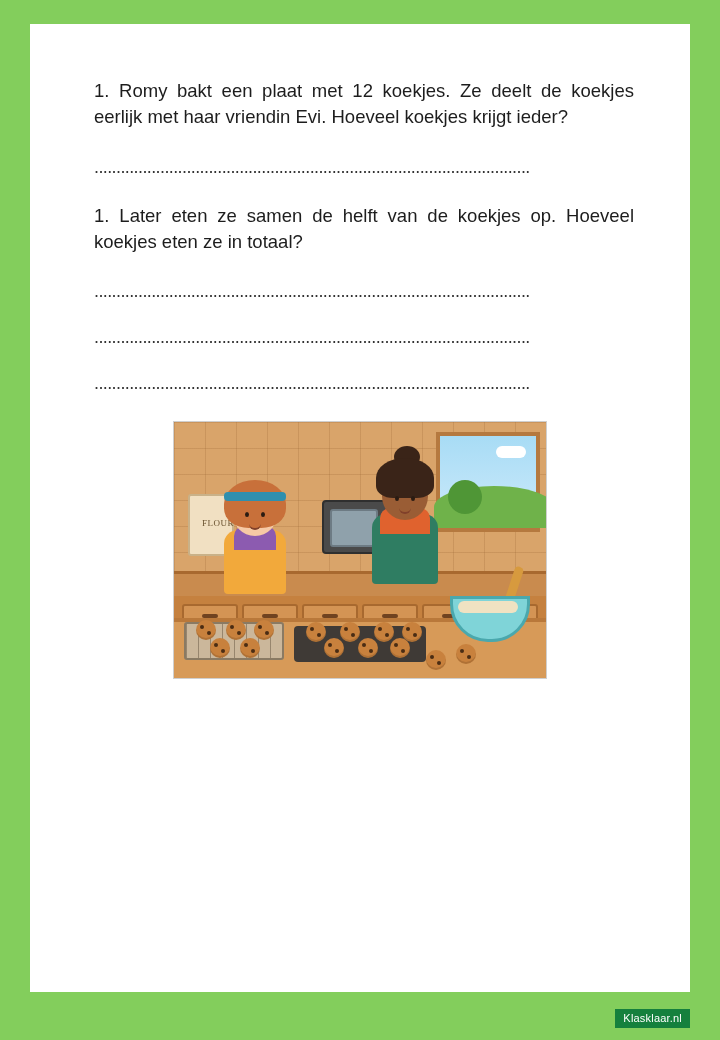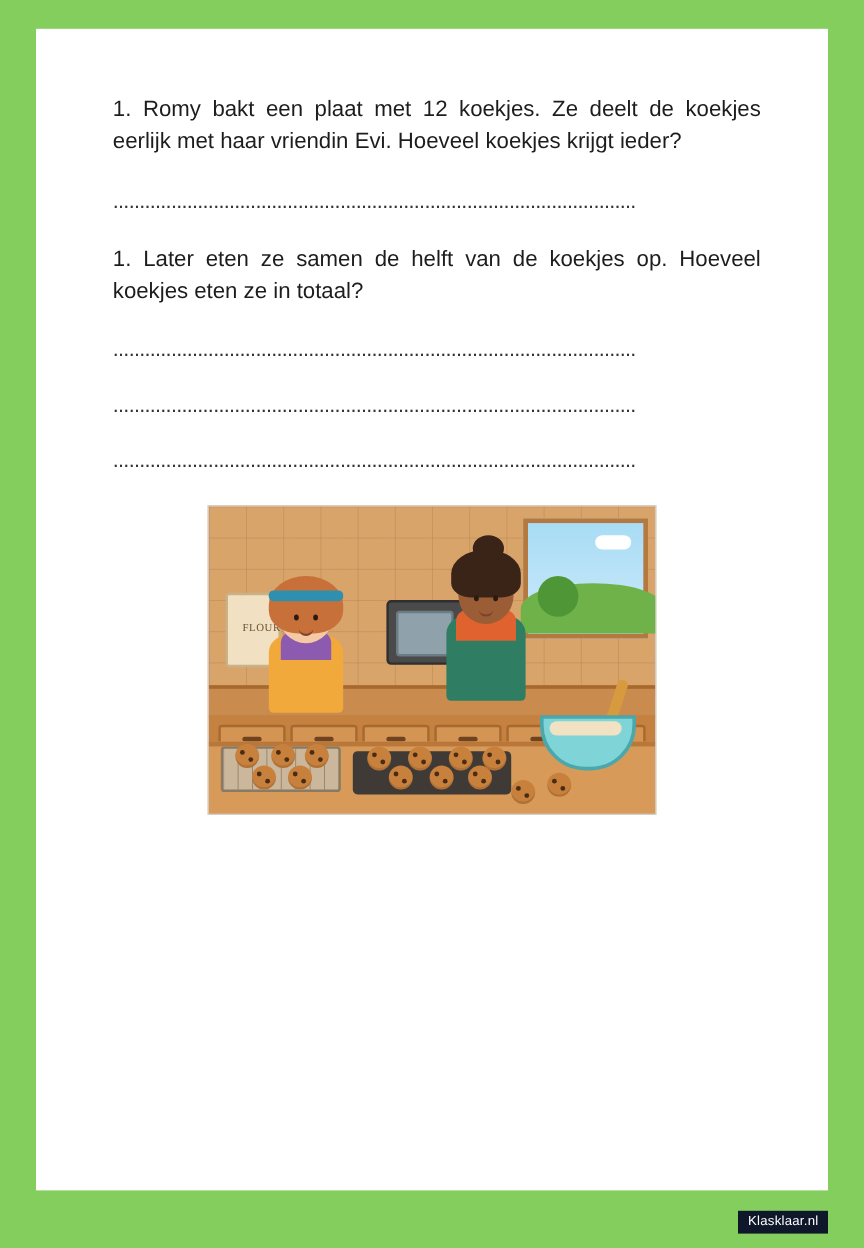--- a/index.html
+++ b/index.html
@@ -160,21 +160,21 @@
   }
   .cookie::before, .cookie::after {
     content:""; position:absolute; width:4px; height:4px; border-radius:50%; background:#4a2c14;
   }
   .cookie::before { left: 4px; top: 5px; }
   .cookie::after { left: 11px; top: 11px; }
   .footer {
     position: absolute;
     right: 30px;
     bottom: 12px;
-    background: #0f172a;
+    background: #15803d;
     color: #ffffff;
     font-size: 11px;
     padding: 3px 8px 4px 8px;
     letter-spacing: 0.2px;
   }
 </style>
 </head>
 <body>
 
 <div class="page">

